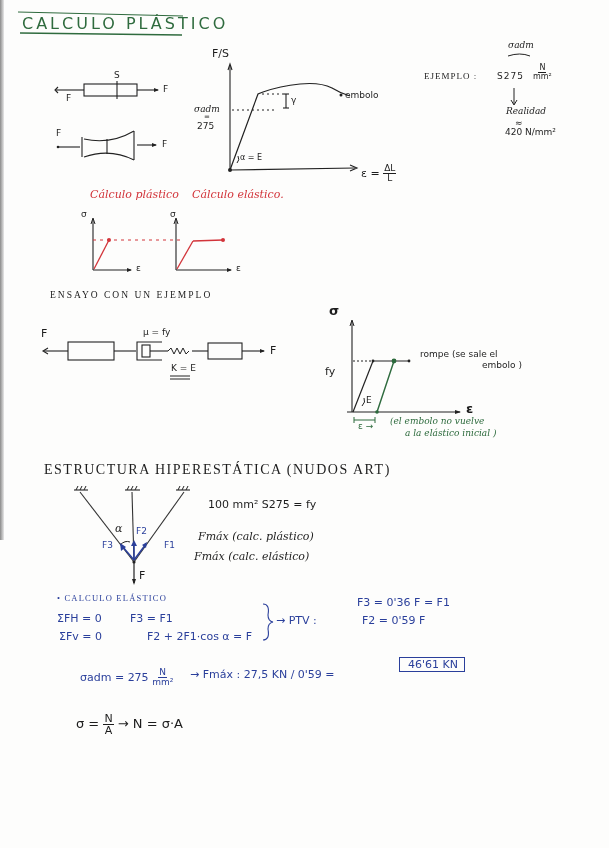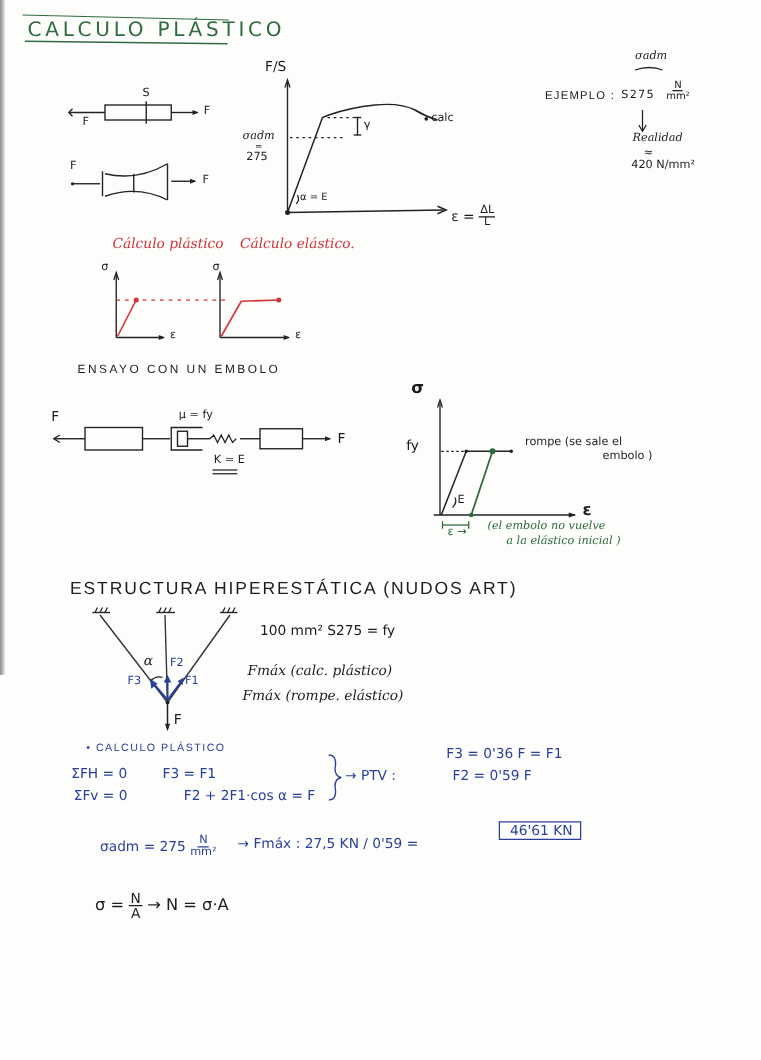--- a/index.html
+++ b/index.html
@@ -8,21 +8,21 @@
     background: #fdfdfc;
     position: relative;
     font-family: "DejaVu Sans", sans-serif;
     color: #1d1d1d;
   }
   .binding {
     position: absolute; left: 0; top: 0; width: 4px; height: 540px;
     background: linear-gradient(to right, #8a8a8a, #e8e8e8);
   }
   .abs { position: absolute; white-space: nowrap; }
-  .caps { font-family: Liberation Sans, sans-serif; letter-spacing: 2px; font-size: 9.5px; margin-left: 12px; }
+  .caps { font-family: Liberation Serif, serif; letter-spacing: 2px; font-size: 9.5px; }
   .hand { font-family: "DejaVu Serif", serif; font-style: italic; text-align: center; }
   .red { color: #d2343a; }
   .blue { color: #2a3f9b; }
   .dkgreen { color: #2c6a3c; }
   svg { position: absolute; overflow: visible; }
   .title {
     left: 22px; top: 14px; font-size: 16px; letter-spacing: 3px;
     font-family: "DejaVu Sans", sans-serif; color: #2f6b3e;
   }
   .sm { font-size: 9px; }
@@ -82,21 +82,21 @@
   <line x1="283" y1="94" x2="289" y2="94" stroke="#222" stroke-width="1.1"></line>
   <line x1="283" y1="108" x2="289" y2="108" stroke="#222" stroke-width="1.1"></line>
   <path d="M237 163 Q240 160 238 156" fill="none" stroke="#222" stroke-width="1"></path>
 </svg>
 <div class="abs md" style="left:212px;top:47px">F/S</div>
 <div class="abs sm hand" style="left:194px;top:104px">σadm</div>
 <div class="abs sm" style="left:204px;top:113px;font-size:7px">=</div>
 <div class="abs sm" style="left:197px;top:121px">275</div>
 <div class="abs sm" style="left:240px;top:153px;font-size:8px">α = E</div>
 <div class="abs sm" style="left:291px;top:95px">γ</div>
-<div class="abs sm" style="left:345px;top:90px">calc</div>
+<div class="abs sm" style="left:345px;top:90px">embolo</div>
 <div class="abs md" style="left:361px;top:164px">
   <span>ε =</span>
   <span class="frac sm">
     <span class="num">ΔL</span>
     <span>L</span>
   </span>
 </div>
 
 <div class="abs sm hand" style="left:508px;top:40px">σadm</div>
 <svg style="left:0;top:0" width="609" height="150">
@@ -132,21 +132,21 @@
   <path d="M227 268 L232 270 L227 272 Z" fill="#222"></path>
   <line x1="177" y1="269" x2="193" y2="241" stroke="#d2343a" stroke-width="1.3"></line>
   <line x1="193" y1="241" x2="223" y2="240" stroke="#d2343a" stroke-width="1.3"></line>
   <circle cx="223" cy="240" r="2" fill="#d2343a"></circle>
 </svg>
 <div class="abs sm" style="left:81px;top:209px">σ</div>
 <div class="abs sm" style="left:136px;top:263px">ε</div>
 <div class="abs sm" style="left:170px;top:209px">σ</div>
 <div class="abs sm" style="left:236px;top:263px">ε</div>
 
-<div class="abs caps" style="left:50px;top:290px">ENSAYO CON UN EMBOLO</div>
+<div class="abs caps" style="left:50px;top:290px">ENSAYO CON UN EJEMPLO</div>
 <svg style="left:0;top:0" width="300" height="390">
   <line x1="44" y1="351" x2="68" y2="351" stroke="#222" stroke-width="1.1"></line>
   <path d="M48 348 L43 351 L48 354" fill="none" stroke="#222" stroke-width="1.1"></path>
   <rect x="68" y="342" width="46" height="18" fill="none" stroke="#222" stroke-width="1.1"></rect>
   <line x1="114" y1="351" x2="136" y2="351" stroke="#222" stroke-width="1.1"></line>
 
   <path d="M162 342 L137 342 L137 360 L162 360" fill="none" stroke="#222" stroke-width="1.1"></path>
   <rect x="142" y="345" width="8" height="12" fill="none" stroke="#222" stroke-width="1.1"></rect>
   <line x1="150" y1="351" x2="168" y2="351" stroke="#222" stroke-width="1.1"></line>
 
@@ -176,21 +176,21 @@
   <line x1="377" y1="412" x2="394" y2="361" stroke="#2c6a3c" stroke-width="1.4"></line>
   <circle cx="394" cy="361" r="2.4" fill="#2c6a3c"></circle>
   <circle cx="377" cy="412" r="1.8" fill="#2c6a3c"></circle>
   <path d="M362 406 Q366 402 364 398" fill="none" stroke="#222" stroke-width="1"></path>
   <line x1="354" y1="420" x2="375" y2="420" stroke="#2c6a3c" stroke-width="1"></line>
   <line x1="354" y1="417" x2="354" y2="423" stroke="#2c6a3c" stroke-width="1"></line>
   <line x1="375" y1="417" x2="375" y2="423" stroke="#2c6a3c" stroke-width="1"></line>
 </svg>
 <div class="abs lg" style="left:329px;top:303px;font-weight:bold">σ</div>
 <div class="abs lg" style="left:466px;top:401px;font-weight:bold">ε</div>
-<div class="abs md" style="left:325px;top:350px">fy</div>
+<div class="abs md" style="left:325px;top:365px">fy</div>
 <div class="abs sm" style="left:366px;top:395px">E</div>
 <div class="abs sm" style="left:420px;top:349px">rompe (se sale el</div>
 <div class="abs sm" style="left:482px;top:360px">embolo )</div>
 <div class="abs sm dkgreen" style="left:358px;top:421px">ε →</div>
 <div class="abs sm hand dkgreen" style="left:390px;top:416px">(el embolo no vuelve</div>
 <div class="abs sm hand dkgreen" style="left:405px;top:428px">a la elástico inicial )</div>
 
 <div class="abs caps" style="left:44px;top:462px;font-size:14px;letter-spacing:1.5px">ESTRUCTURA HIPERESTÁTICA (NUDOS ART)</div>
 <svg style="left:0;top:0" width="300" height="590">
 
@@ -213,28 +213,28 @@
 
   <line x1="134" y1="560" x2="134" y2="542" stroke="#2a3f9b" stroke-width="1.6"></line>
   <path d="M131 546 L134 540 L137 546 Z" fill="#2a3f9b"></path>
   <line x1="134" y1="560" x2="146" y2="544" stroke="#2a3f9b" stroke-width="1.6"></line>
   <path d="M142 545 L147 542 L146 548 Z" fill="#2a3f9b"></path>
   <line x1="134" y1="560" x2="122" y2="546" stroke="#2a3f9b" stroke-width="1.6"></line>
   <path d="M121 551 L120 543 L126 547 Z" fill="#2a3f9b"></path>
 </svg>
 <div class="abs md hand" style="left:115px;top:522px">α</div>
 <div class="abs sm blue" style="left:136px;top:526px">F2</div>
-<div class="abs sm blue" style="left:148px;top:540px">F1</div>
+<div class="abs sm blue" style="left:164px;top:540px">F1</div>
 <div class="abs sm blue" style="left:102px;top:540px">F3</div>
 <div class="abs md" style="left:139px;top:569px">F</div>
 <div class="abs md" style="left:208px;top:498px">100 mm²   S275 = fy</div>
 <div class="abs md hand" style="left:198px;top:530px">Fmáx (calc. plástico)</div>
-<div class="abs md hand" style="left:194px;top:550px">Fmáx (rompe. elástico)</div>
-
-<div class="abs caps blue" style="left:57px;top:593px;font-size:8.5px;letter-spacing:1.2px">• CALCULO PLÁSTICO</div>
+<div class="abs md hand" style="left:194px;top:550px">Fmáx (calc. elástico)</div>
+
+<div class="abs caps blue" style="left:57px;top:593px;font-size:8.5px;letter-spacing:1.2px">• CALCULO ELÁSTICO</div>
 <div class="abs md blue" style="left:57px;top:612px">ΣFH = 0</div>
 <div class="abs md blue" style="left:130px;top:612px">F3 = F1</div>
 <div class="abs md blue" style="left:59px;top:630px">ΣFv = 0</div>
 <div class="abs md blue" style="left:147px;top:630px">F2 + 2F1·cos α = F</div>
 <svg style="left:0;top:0" width="609" height="660">
   <path d="M263 604 Q270 604 268 615 Q268 621 273 622 Q268 623 268 629 Q270 640 263 640" fill="none" stroke="#2a3f9b" stroke-width="1.1"></path>
 </svg>
 <div class="abs md blue" style="left:276px;top:614px">→ PTV :</div>
 <div class="abs md blue" style="left:357px;top:596px">F3 = 0'36 F = F1</div>
 <div class="abs md blue" style="left:362px;top:614px">F2 = 0'59 F</div>

